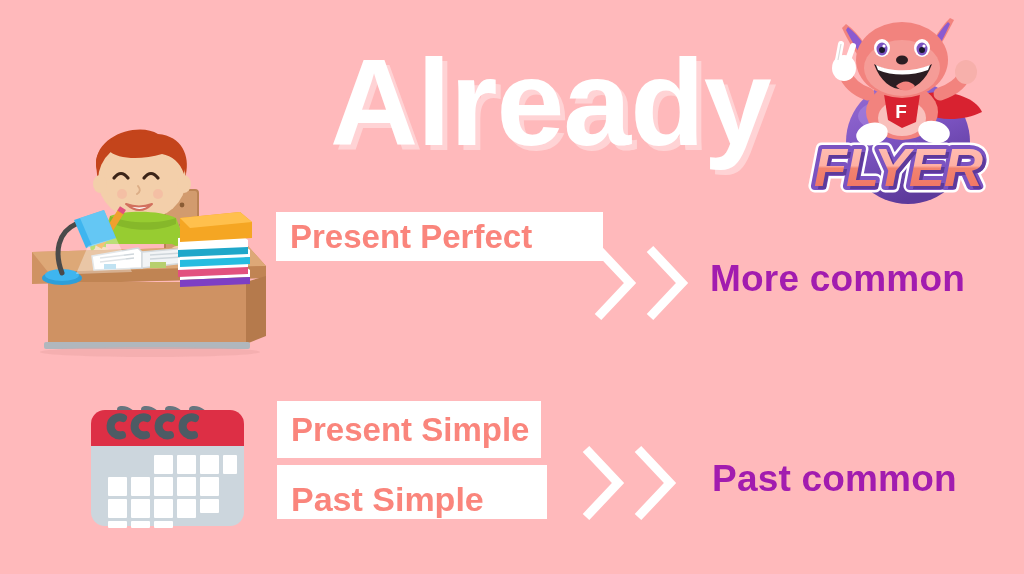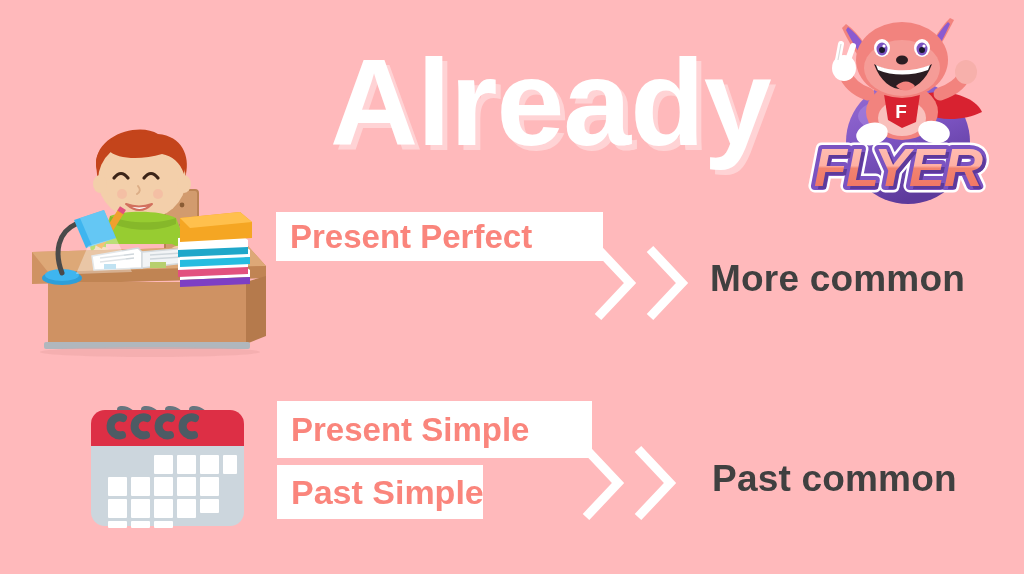--- a/index.html
+++ b/index.html
@@ -44,37 +44,37 @@
     display: flex;
     align-items: center;
     padding-left: 14px;
     box-sizing: border-box;
     color: #fa857c;
     font-weight: bold;
     white-space: nowrap;
   }
   #box-present-perfect { left: 276px; top: 212px; width: 327px; height: 49px; font-size: 33px; }
   #box-past-perfect    { left: 276px; top: 277px; width: 237px; height: 52px; font-size: 34px; }
-  #box-present-simple  { left: 277px; top: 401px; width: 315px; height: 57px; font-size: 33px; }
-  #box-past-simple     { left: 277px; top: 465px; width: 206px; height: 54px; font-size: 34px; }
+  #box-present-simple  { left: 277px; top: 401px; width: 264px; height: 57px; font-size: 33px; }
+  #box-past-simple     { left: 277px; top: 465px; width: 270px; height: 54px; font-size: 34px; align-items: flex-end; }
 
   
   .chevrons {
     position: absolute;
     display: flex;
     gap: 4px;
   }
   #chevrons-top    { left: 590px; top: 243px; }
   #chevrons-bottom { left: 578px; top: 443px; }
   .chev { width: 48px; height: 80px; }
 
   
   .common-label {
     position: absolute;
-    color: #404040;
+    color: #a21caf;
     font-weight: bold;
     font-size: 37px;
     white-space: nowrap;
     letter-spacing: 0.2px;
   }
   #label-more { left: 710px; top: 258px; }
   #label-less { left: 712px; top: 458px; }
 
   
   #boy-desk {

